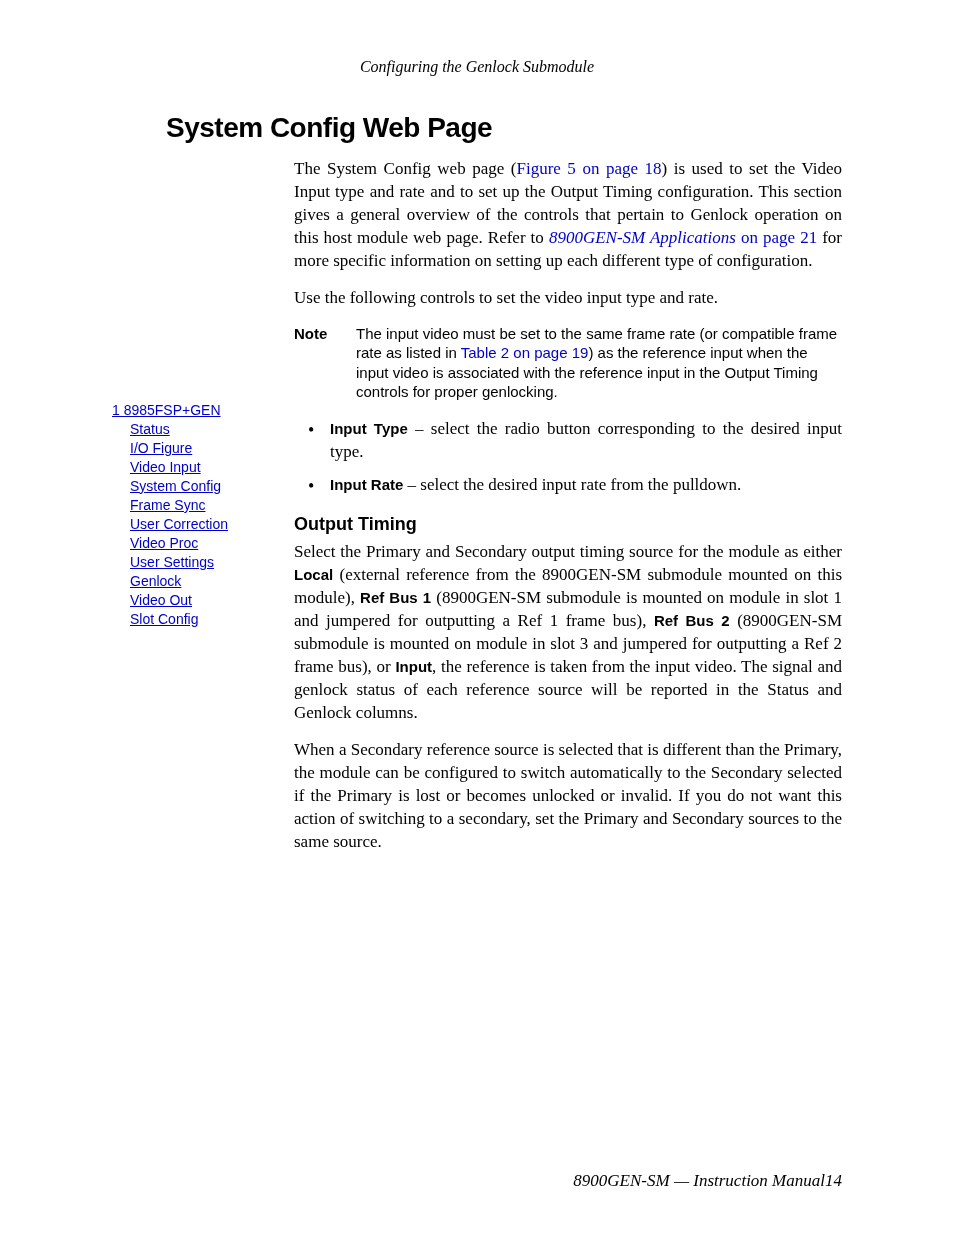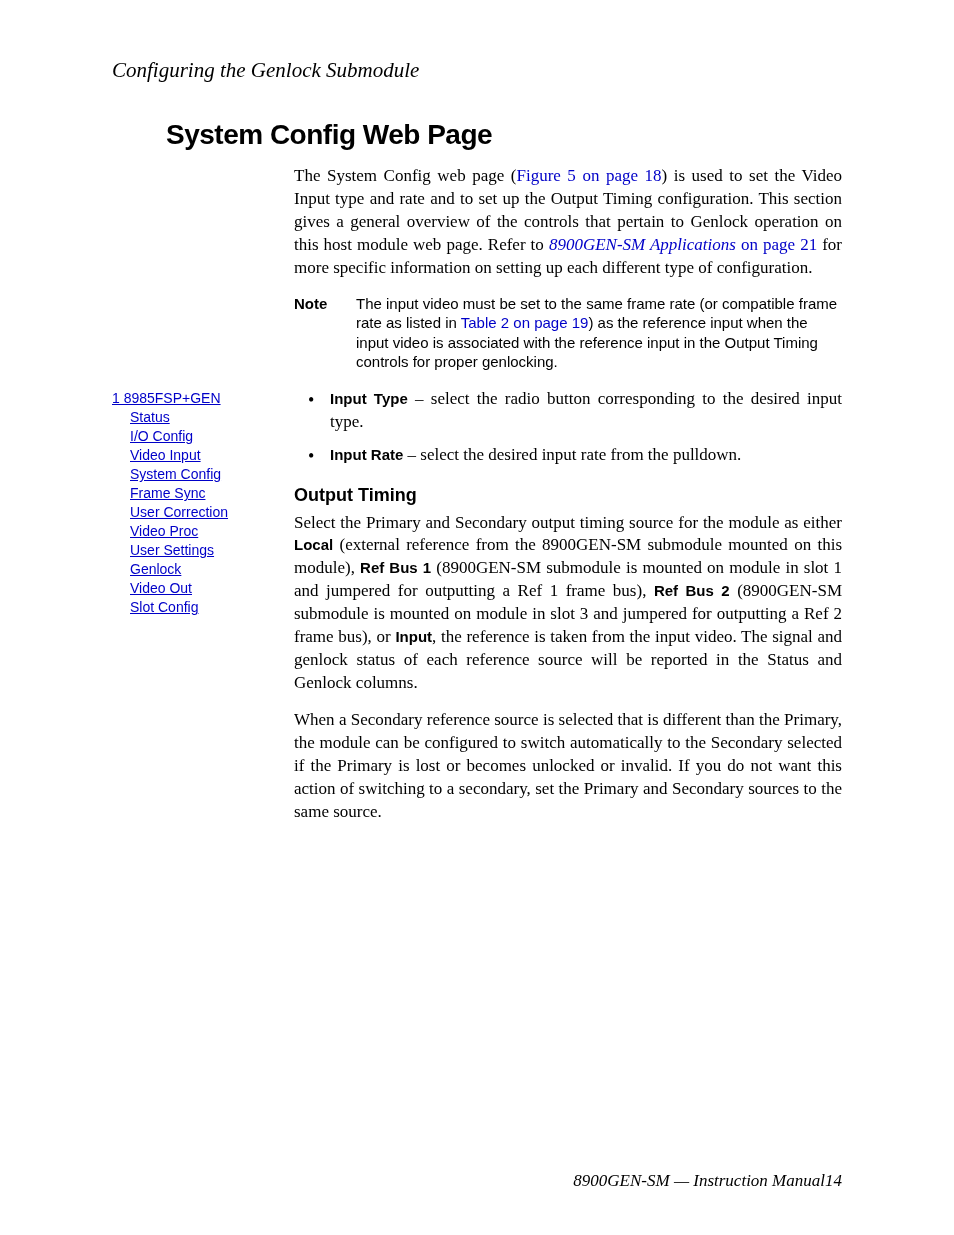--- a/index.html
+++ b/index.html
@@ -14,23 +14,23 @@
     position: relative;
     box-sizing: border-box;
   }
   .page {
     padding: 58px 112px 0 112px;
     box-sizing: border-box;
     height: 100%;
     position: relative;
   }
   .running-head {
-    text-align: left;
+    text-align: center;
     font-style: italic;
-    font-size: 21px;
+    font-size: 16px;
     margin-bottom: 36px;
     font-family: Georgia, 'Times New Roman', serif;
   }
   h1.section-title {
     font-family: Arial, Helvetica, sans-serif;
     font-weight: bold;
     font-size: 28px;
     margin: 0 0 14px 54px;
     letter-spacing: -0.5px;
   }
@@ -136,39 +136,40 @@
 <div class="page">
   <div class="running-head">Configuring the Genlock Submodule</div>
 
   <h1 class="section-title">System Config Web Page</h1>
 
   <div class="columns">
     <nav class="sidebar">
       <a href="#">1 8985FSP+GEN</a>
       <div class="indent">
         <a href="#">Status</a>
-        <a href="#">I/O Config</a>
+        <a href="#">I/O Figure</a>
         <a href="#">Video Input</a>
         <a href="#">System Config</a>
         <a href="#">Frame Sync</a>
         <a href="#">User Correction</a>
         <a href="#">Video Proc</a>
         <a href="#">User Settings</a>
         <a href="#">Genlock</a>
         <a href="#">Video Out</a>
         <a href="#">Slot Config</a>
       </div>
     </nav>
 
     <div class="maincol">
 
       <p>
         <span>The System Config web page (</span><a class="xref-plain" href="#">Figure 5 on page 18</a><span>) is used to set the Video Input type and rate and to set up the Output Timing configuration. This section gives a general overview of the controls that pertain to Genlock operation on this host module web page. Refer to </span><a class="xref" href="#">8900GEN-SM Applications</a><a class="xref-plain" href="#"> on page 21</a><span> for more specific information on setting up each different type of configuration.</span>
       </p>
 
+      <p>Use the following controls to set the video input type and rate.</p>
 
       <div class="note-block">
         <div class="note-label">Note</div>
         <div class="note-text">
           <span>The input video must be set to the same frame rate (or compatible frame rate as listed in </span><a class="xref-plain" href="#">Table 2 on page 19</a><span>) as the reference input when the input video is associated with the reference input in the Output Timing controls for proper genlocking.</span>
         </div>
       </div>
 
       <ul class="bullets">
         <li>

